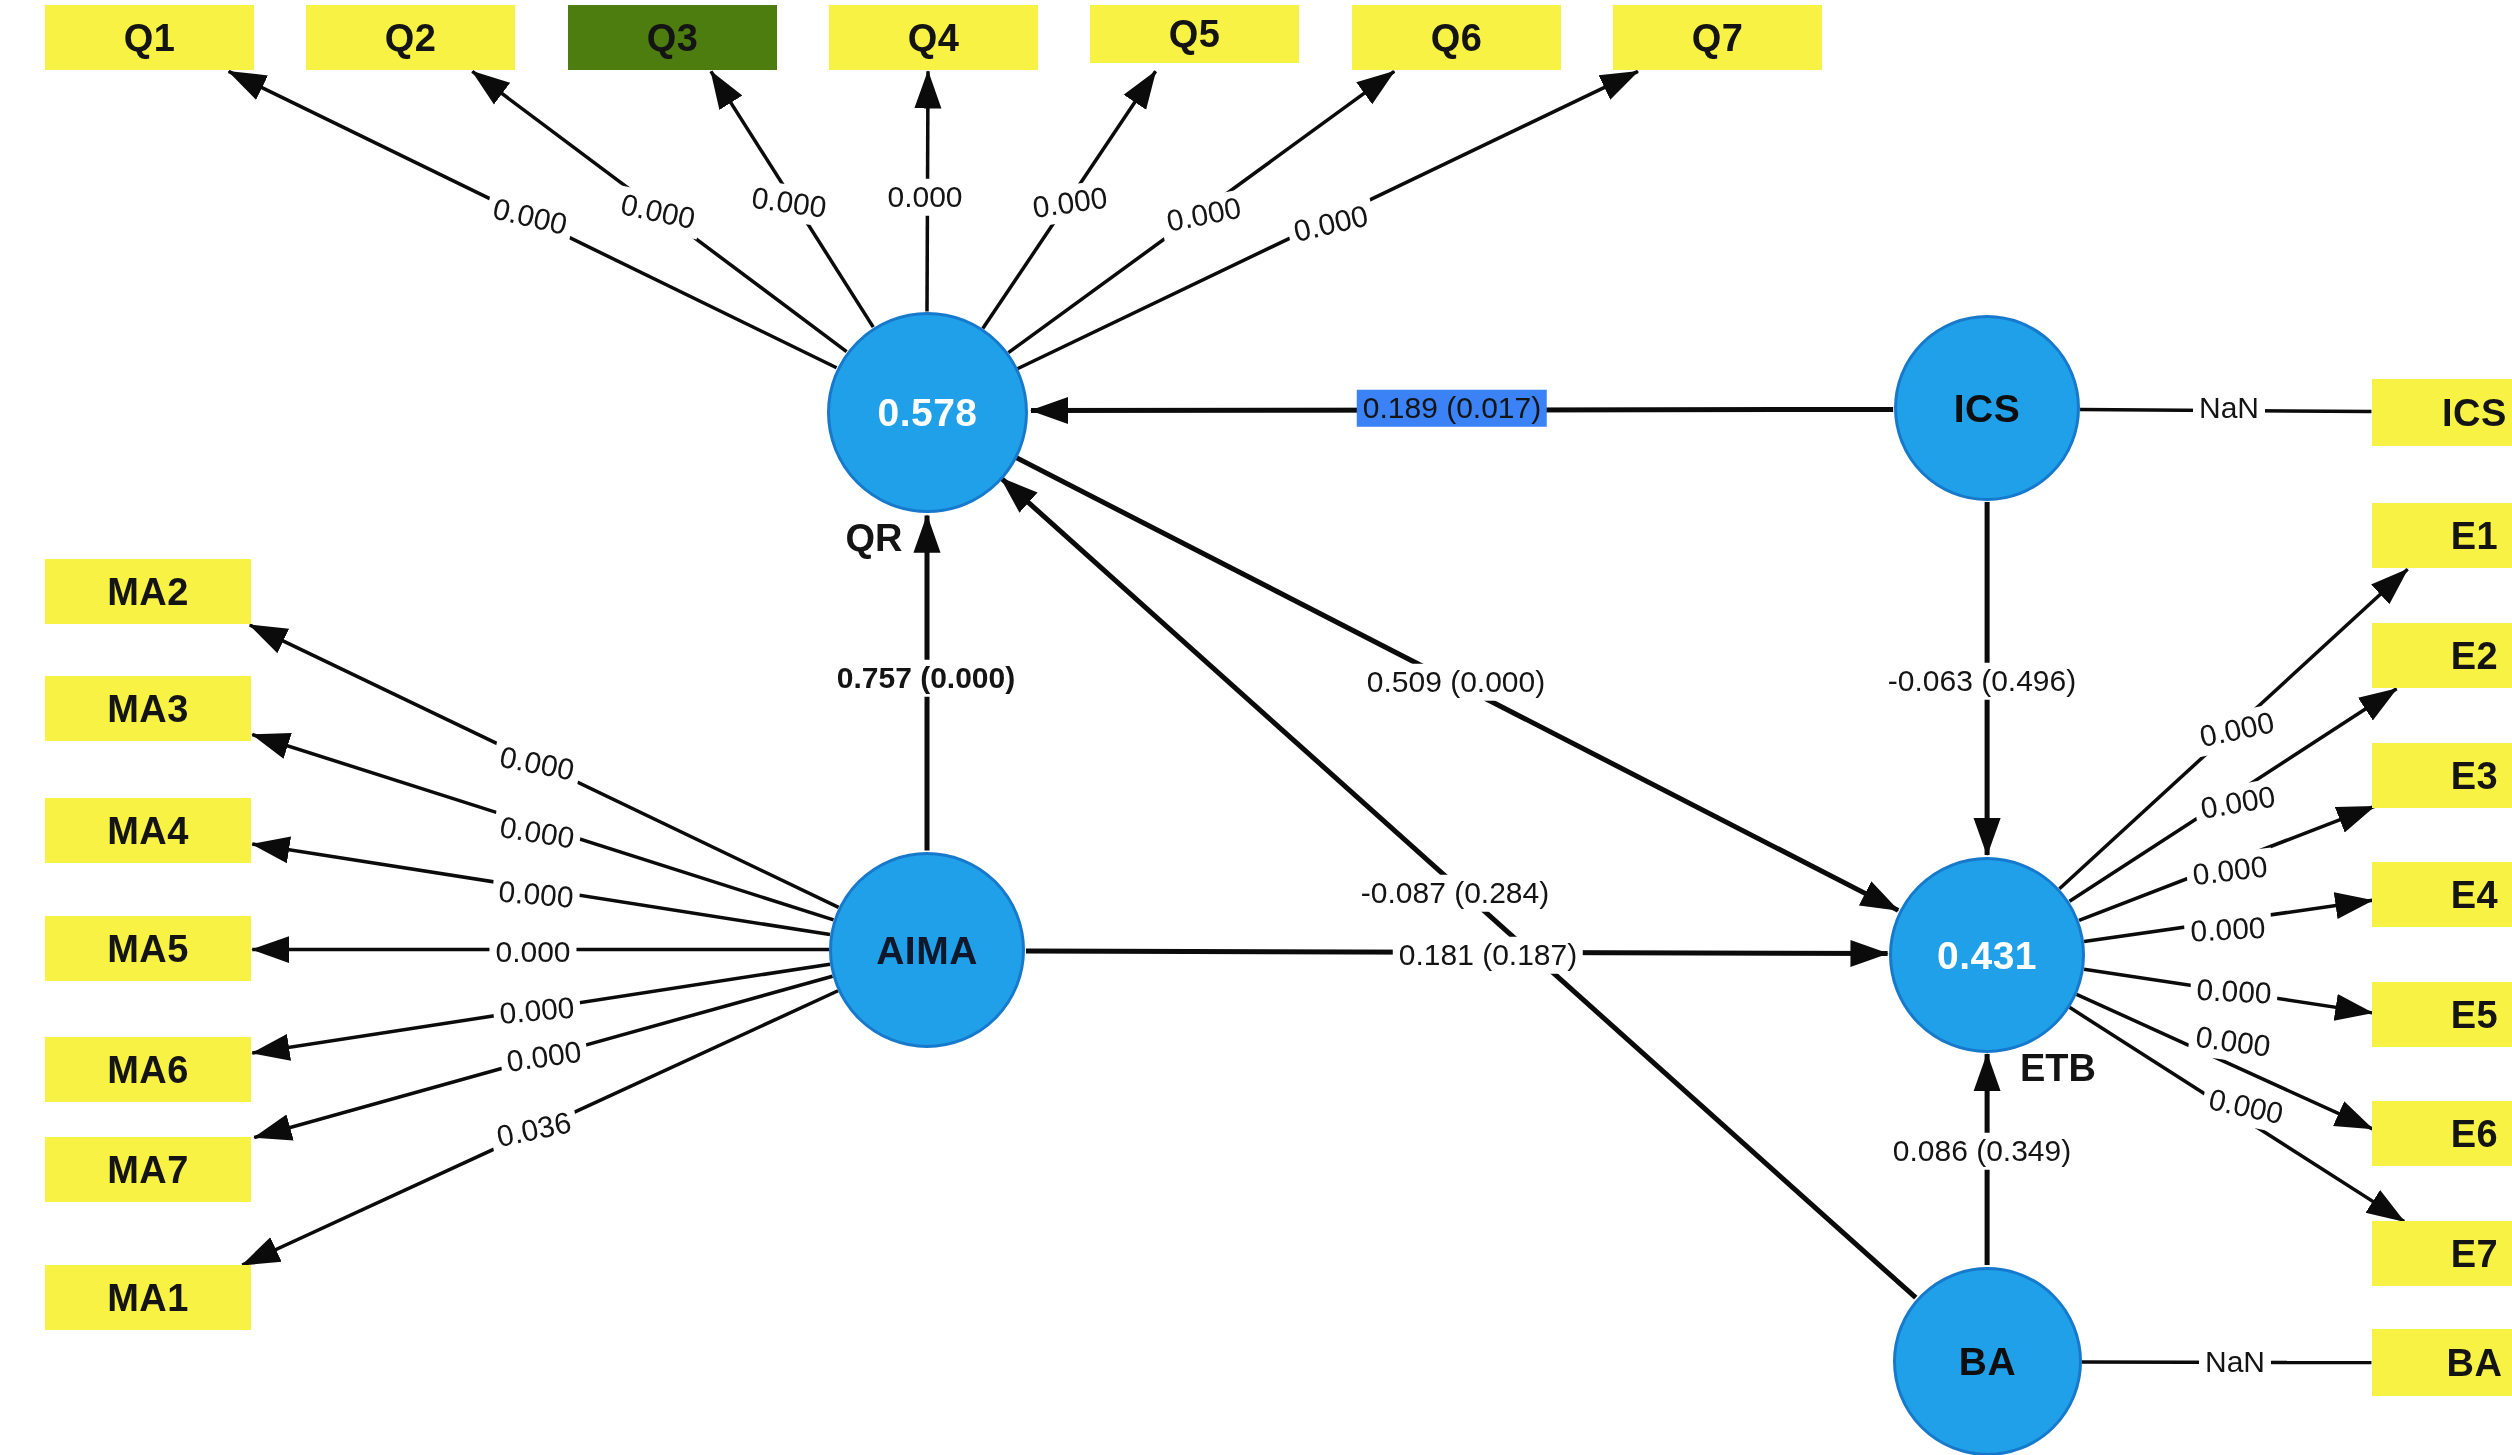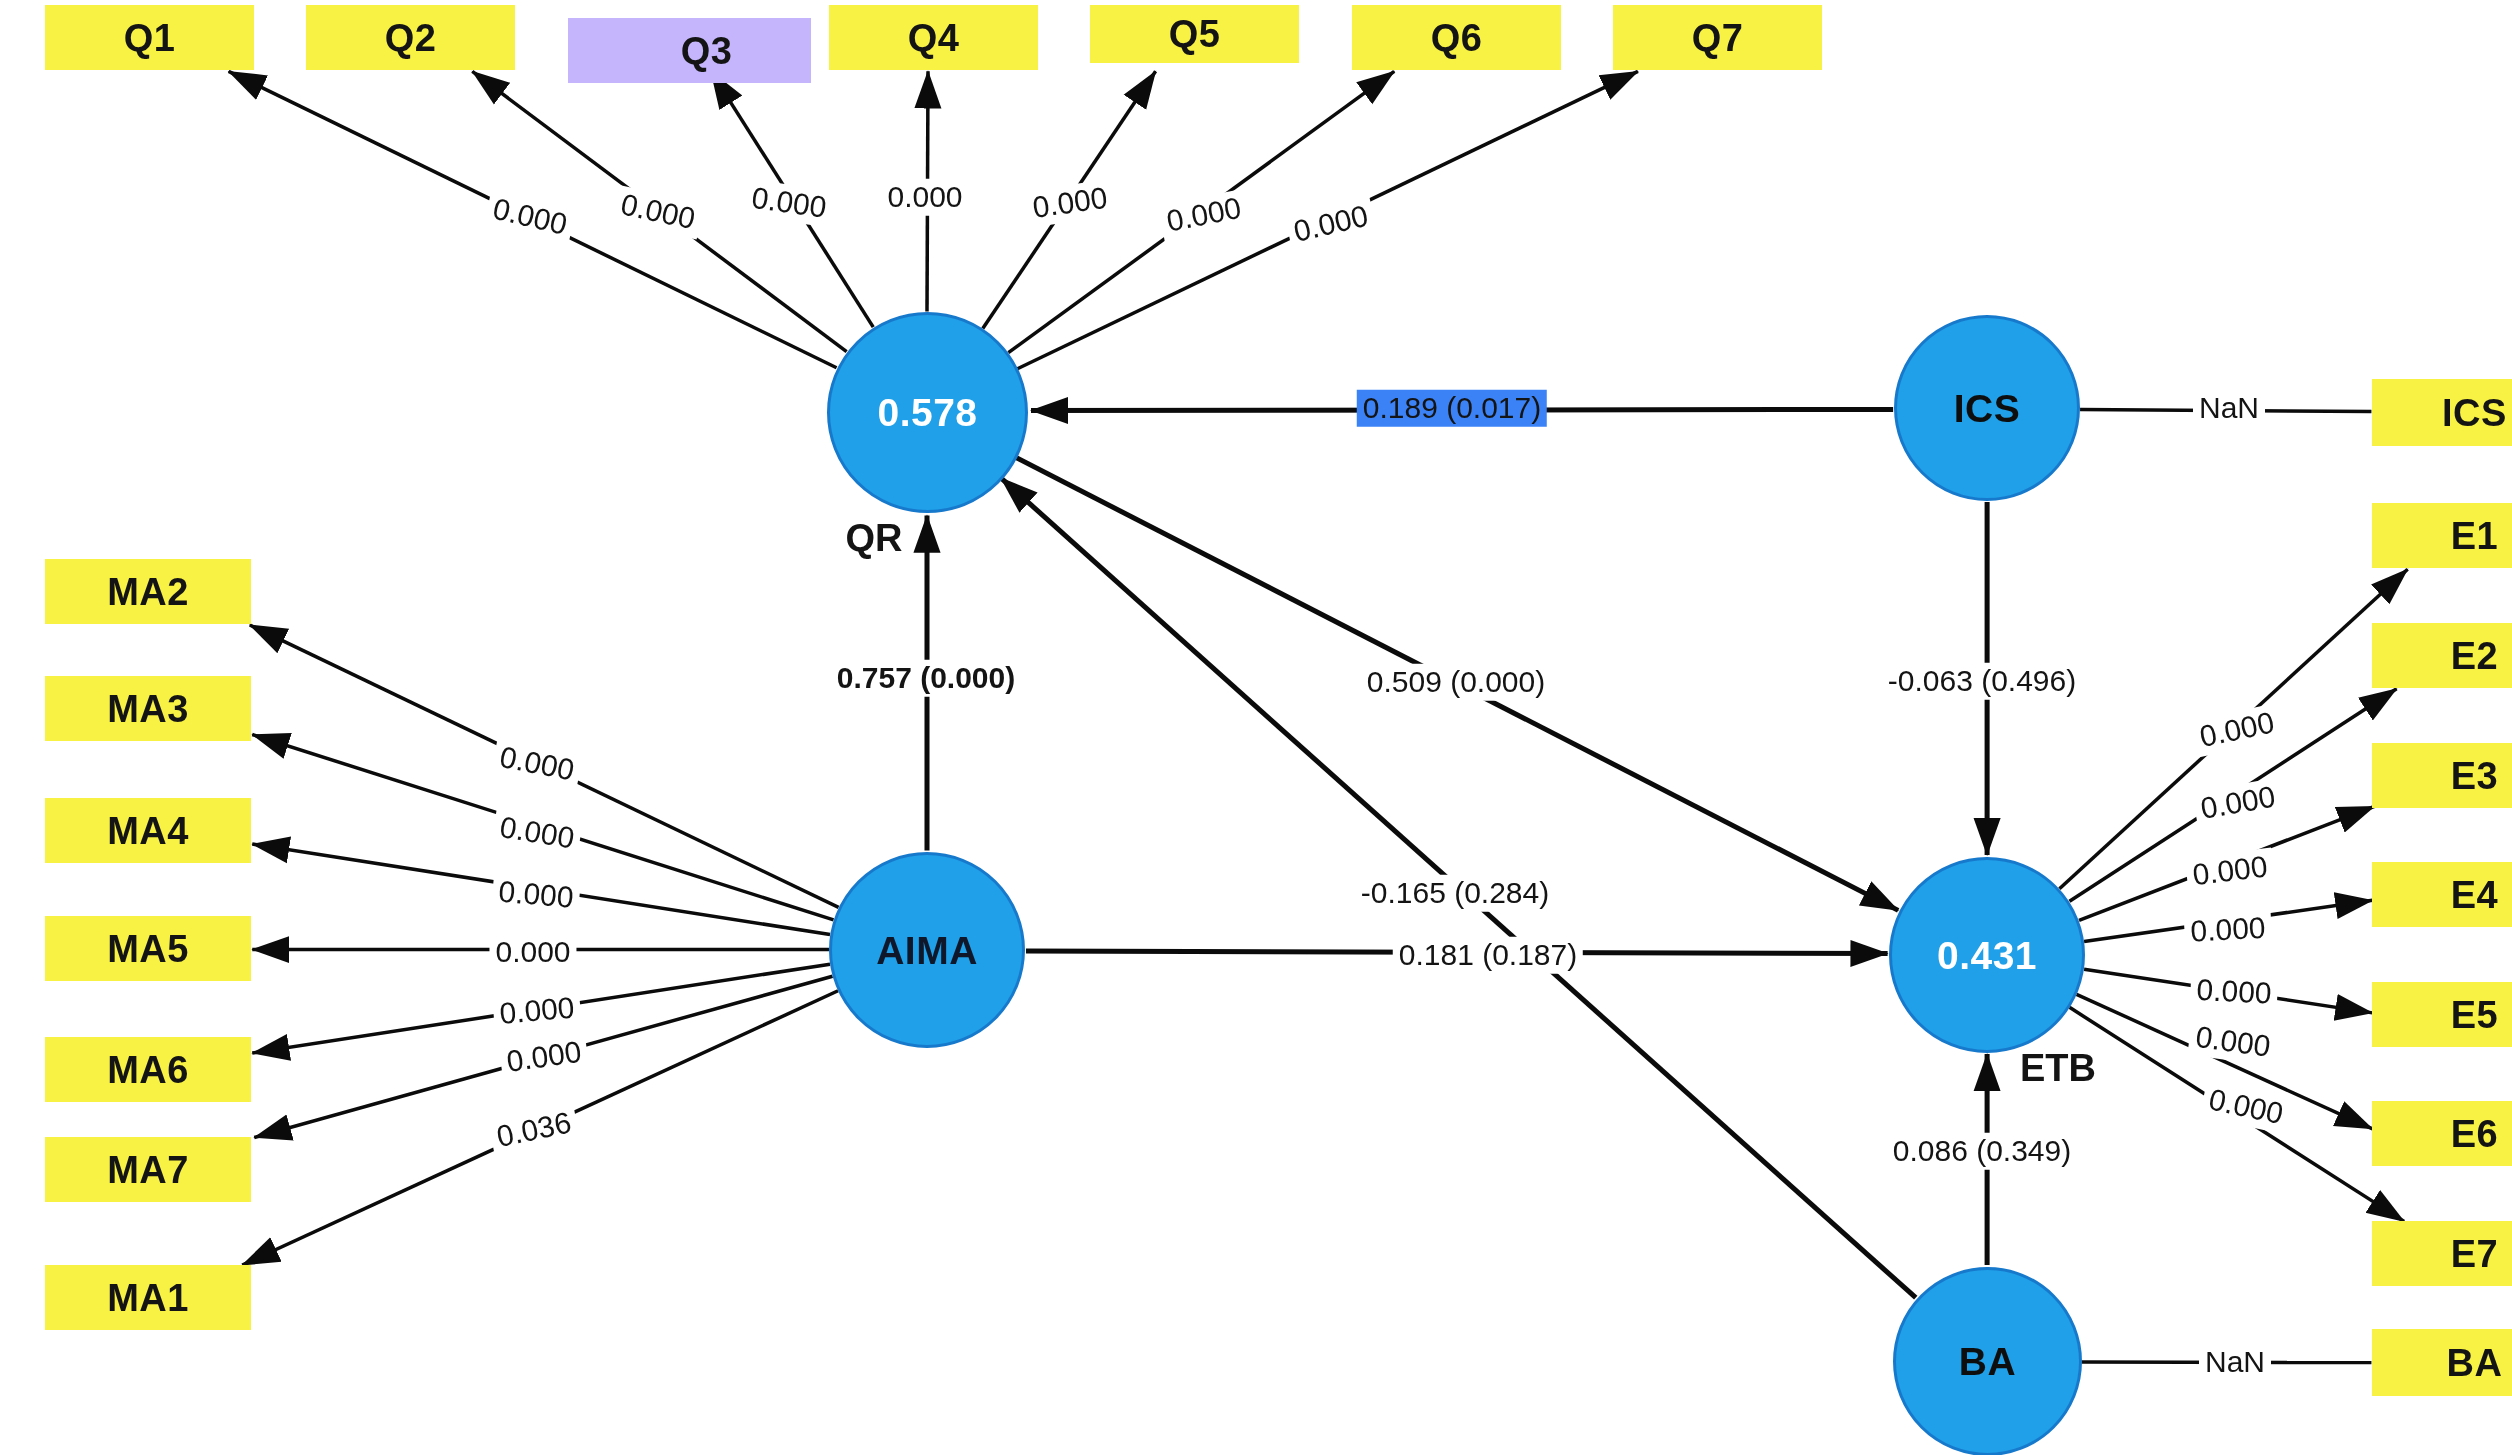--- a/index.html
+++ b/index.html
@@ -63,21 +63,21 @@
       <line x1="4119" y1="1794" x2="4770" y2="1371" stroke="#0b0b0b" stroke-width="7" marker-end="url(#arrowhead)"></line>
       <line x1="4138" y1="1832" x2="4726" y2="1605" stroke="#0b0b0b" stroke-width="7" marker-end="url(#arrowhead)"></line>
       <line x1="4148" y1="1874" x2="4722" y2="1792" stroke="#0b0b0b" stroke-width="7" marker-end="url(#arrowhead)"></line>
       <line x1="4148" y1="1929" x2="4722" y2="2016" stroke="#0b0b0b" stroke-width="7" marker-end="url(#arrowhead)"></line>
       <line x1="4133" y1="1979" x2="4722" y2="2247" stroke="#0b0b0b" stroke-width="7" marker-end="url(#arrowhead)"></line>
       <line x1="4119" y1="2005" x2="4785" y2="2431" stroke="#0b0b0b" stroke-width="7" marker-end="url(#arrowhead)"></line>
     </svg>
 <div class="edge-label" style="left: 1452px; top: 408px; color: rgb(20, 20, 20); background: #3b82f6; transform: translate(-50%, -50%) rotate(0deg); text-align: center;">0.189 (0.017)</div>
     <div class="edge-label" style="left: 926px; top: 678px; color: rgb(20, 20, 20); background: rgb(255, 255, 255); transform: translate(-50%, -50%) rotate(0deg); font-weight: bold;">0.757 (0.000)</div>
     <div class="edge-label" style="left: 1456px; top: 682px; color: rgb(20, 20, 20); background: rgb(255, 255, 255); transform: translate(-50%, -50%) rotate(0deg);">0.509 (0.000)</div>
-    <div class="edge-label" style="left: 1455px; top: 893px; color: rgb(20, 20, 20); background: rgb(255, 255, 255); transform: translate(-50%, -50%) rotate(0deg);">-0.165 (0.284)</div>
+    <div class="edge-label" style="left: 1455px; top: 893px; color: rgb(20, 20, 20); background: rgb(255, 255, 255); transform: translate(-50%, -50%) rotate(0deg);">-0.087 (0.284)</div>
     <div class="edge-label" style="left: 1456px; top: 955px; color: rgb(20, 20, 20); background: rgb(255, 255, 255); transform: translate(-50%, -50%) rotate(0deg); margin-left: 32px;">0.181 (0.187)</div>
     <div class="edge-label" style="left: 1982px; top: 681px; color: rgb(20, 20, 20); background: rgb(255, 255, 255); transform: translate(-50%, -50%) rotate(0deg);">-0.063 (0.496)</div>
     <div class="edge-label" style="left: 1982px; top: 1151px; color: rgb(20, 20, 20); background: rgb(255, 255, 255); transform: translate(-50%, -50%) rotate(0deg);">0.086 (0.349)</div>
     <div class="edge-label" style="left: 2229px; top: 408px; color: rgb(20, 20, 20); background: rgb(255, 255, 255); transform: translate(-50%, -50%) rotate(0deg);">NaN</div>
     <div class="edge-label" style="left: 2235px; top: 1362px; color: rgb(20, 20, 20); background: rgb(255, 255, 255); transform: translate(-50%, -50%) rotate(0deg);">NaN</div>
     <div class="edge-label" style="left: 530px; top: 217px; color: rgb(20, 20, 20); background: rgb(255, 255, 255); transform: translate(-50%, -50%) rotate(13deg);">0.000</div>
     <div class="edge-label" style="left: 658px; top: 212px; color: rgb(20, 20, 20); background: rgb(255, 255, 255); transform: translate(-50%, -50%) rotate(12deg);">0.000</div>
     <div class="edge-label" style="left: 789px; top: 203px; color: rgb(20, 20, 20); background: rgb(255, 255, 255); transform: translate(-50%, -50%) rotate(8deg);">0.000</div>
     <div class="edge-label" style="left: 925px; top: 197px; color: rgb(20, 20, 20); background: rgb(255, 255, 255); transform: translate(-50%, -50%) rotate(0deg);">0.000</div>
     <div class="edge-label" style="left: 1070px; top: 203px; color: rgb(20, 20, 20); background: rgb(255, 255, 255); transform: translate(-50%, -50%) rotate(-8deg);">0.000</div>
@@ -92,21 +92,21 @@
     <div class="edge-label" style="left: 534px; top: 1130px; color: rgb(20, 20, 20); background: rgb(255, 255, 255); transform: translate(-50%, -50%) rotate(-12deg);">0.036</div>
     <div class="edge-label" style="left: 2237px; top: 730px; color: rgb(20, 20, 20); background: rgb(255, 255, 255); transform: translate(-50%, -50%) rotate(-12deg);">0.000</div>
     <div class="edge-label" style="left: 2238px; top: 803px; color: rgb(20, 20, 20); background: rgb(255, 255, 255); transform: translate(-50%, -50%) rotate(-10deg);">0.000</div>
     <div class="edge-label" style="left: 2230px; top: 871px; color: rgb(20, 20, 20); background: rgb(255, 255, 255); transform: translate(-50%, -50%) rotate(-7deg);">0.000</div>
     <div class="edge-label" style="left: 2228px; top: 930px; color: rgb(20, 20, 20); background: rgb(255, 255, 255); transform: translate(-50%, -50%) rotate(-3deg);">0.000</div>
     <div class="edge-label" style="left: 2234px; top: 992px; color: rgb(20, 20, 20); background: rgb(255, 255, 255); transform: translate(-50%, -50%) rotate(3deg);">0.000</div>
     <div class="edge-label" style="left: 2233px; top: 1042px; color: rgb(20, 20, 20); background: rgb(255, 255, 255); transform: translate(-50%, -50%) rotate(8deg);">0.000</div>
     <div class="edge-label" style="left: 2246px; top: 1107px; color: rgb(20, 20, 20); background: rgb(255, 255, 255); transform: translate(-50%, -50%) rotate(12deg);">0.000</div>
     <div class="indicator" style="left: 45px; top: 5px; width: 209px; height: 65px; background: rgb(247, 242, 67); color: rgb(20, 20, 20);">Q1</div>
     <div class="indicator" style="left: 306px; top: 5px; width: 209px; height: 65px; background: rgb(247, 242, 67); color: rgb(20, 20, 20);">Q2</div>
-    <div class="indicator" style="left: 568px; top: 18px; width: 209px; height: 65px; background: #c4b5fd; color: rgb(20, 20, 20); padding-left: 34px;">Q3</div>
+    <div class="indicator" style="left: 568px; top: 5px; width: 209px; height: 65px; background: #4d7c0f; color: rgb(20, 20, 20);">Q3</div>
     <div class="indicator" style="left: 829px; top: 5px; width: 209px; height: 65px; background: rgb(247, 242, 67); color: rgb(20, 20, 20);">Q4</div>
     <div class="indicator" style="left: 1090px; top: 5px; width: 209px; height: 58px; background: rgb(247, 242, 67); color: rgb(20, 20, 20);">Q5</div>
     <div class="indicator" style="left: 1352px; top: 5px; width: 209px; height: 65px; background: rgb(247, 242, 67); color: rgb(20, 20, 20);">Q6</div>
     <div class="indicator" style="left: 1613px; top: 5px; width: 209px; height: 65px; background: rgb(247, 242, 67); color: rgb(20, 20, 20);">Q7</div>
     <div class="indicator" style="left: 45px; top: 559px; width: 206px; height: 65px; background: rgb(247, 242, 67); color: rgb(20, 20, 20);">MA2</div>
     <div class="indicator" style="left: 45px; top: 676px; width: 206px; height: 65px; background: rgb(247, 242, 67); color: rgb(20, 20, 20);">MA3</div>
     <div class="indicator" style="left: 45px; top: 798px; width: 206px; height: 65px; background: rgb(247, 242, 67); color: rgb(20, 20, 20);">MA4</div>
     <div class="indicator" style="left: 45px; top: 916px; width: 206px; height: 65px; background: rgb(247, 242, 67); color: rgb(20, 20, 20);">MA5</div>
     <div class="indicator" style="left: 45px; top: 1037px; width: 206px; height: 65px; background: rgb(247, 242, 67); color: rgb(20, 20, 20);">MA6</div>
     <div class="indicator" style="left: 45px; top: 1137px; width: 206px; height: 65px; background: rgb(247, 242, 67); color: rgb(20, 20, 20);">MA7</div>

